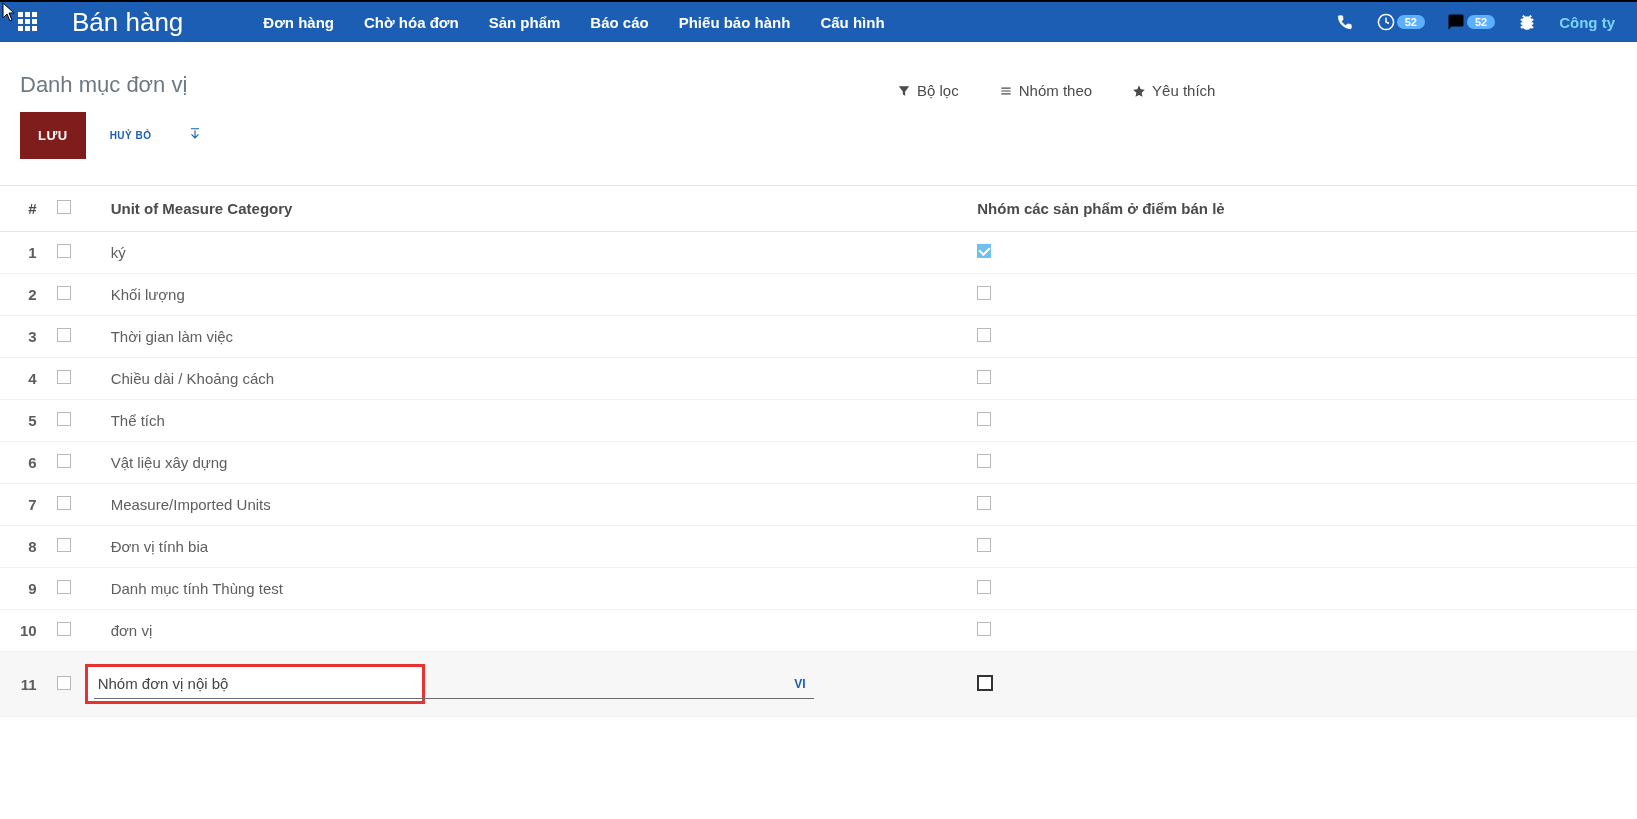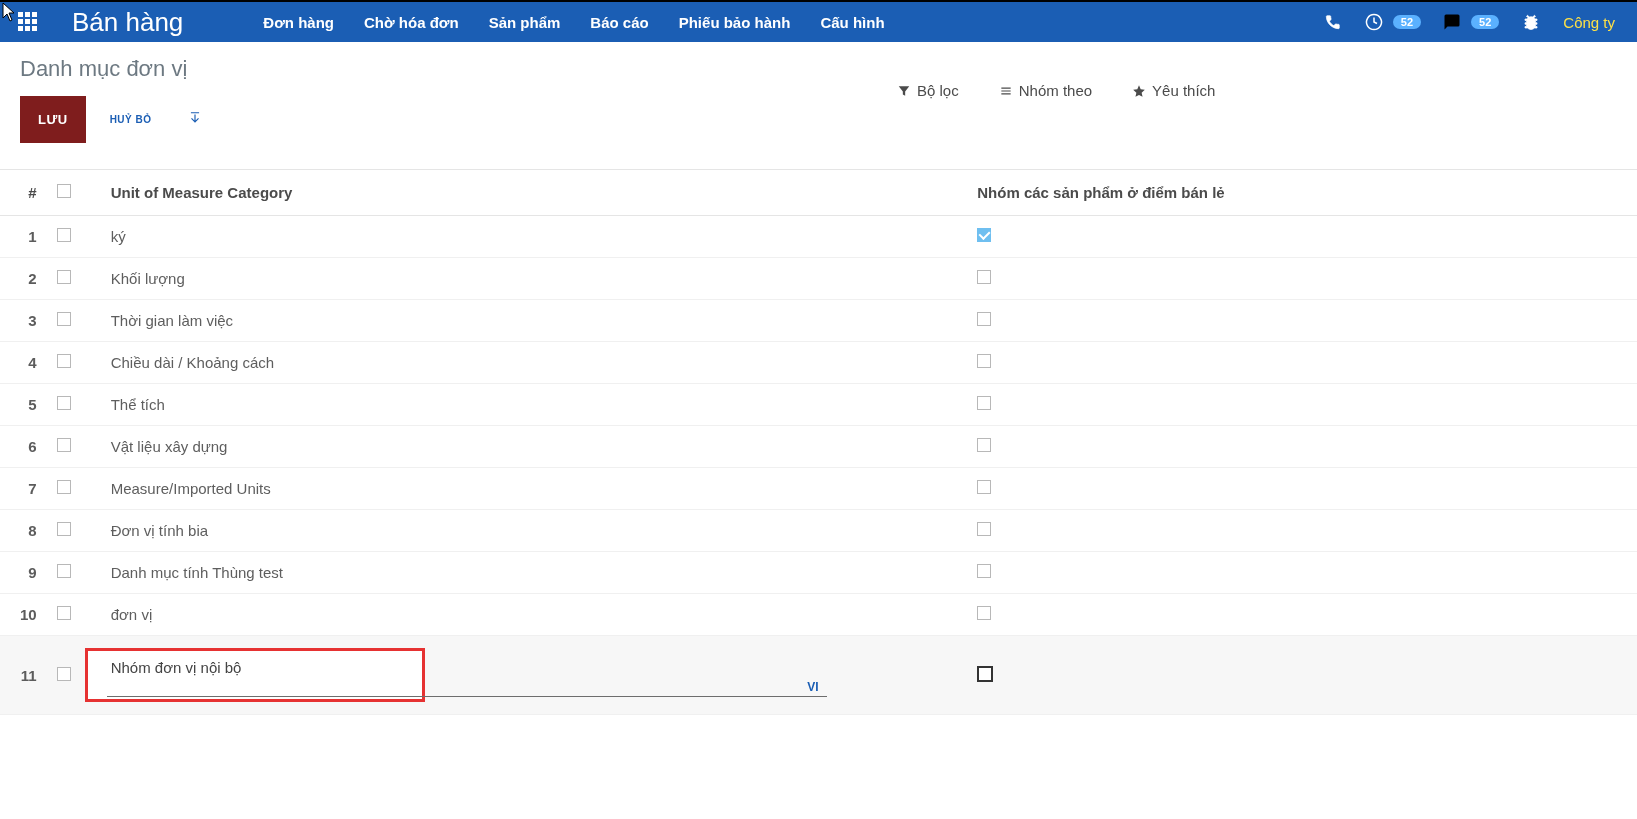--- a/index.html
+++ b/index.html
@@ -70,48 +70,49 @@
     display: inline-flex;
     align-items: center;
     justify-content: center;
     cursor: pointer;
     position: relative;
   }
   .nav-icon svg { fill: #fff; stroke: #fff; }
   .nav-icon-with-badge {
     display: inline-flex;
     align-items: center;
-    gap: 10px;
+    gap: 2px;
     cursor: pointer;
   }
   .pill-badge {
     background: #5bb1ff;
     color: #fff;
     font-size: 11px;
     font-weight: 600;
     padding: 1px 8px;
     border-radius: 10px;
     min-width: 22px;
     text-align: center;
   }
   .company-name {
     font-size: 15px;
-    font-weight: 400;
-    color: #fde047;
+    font-weight: 700;
+    color: #7dd3fc;
     cursor: pointer;
   }
 
   
   .control-panel {
     display: flex;
     align-items: flex-start;
     padding: 14px 20px 0 20px;
   }
   .cp-left {
     flex: 1;
+    margin-top: 16px;
   }
   .breadcrumb-title {
     font-size: 22px;
     font-weight: 500;
     color: #6d7982;
     margin-bottom: 14px;
   }
   .cp-buttons {
     display: flex;
     align-items: center;
@@ -251,22 +252,21 @@
     background: #fff;
     width: 340px;
   }
   .edit-line {
     display: flex;
     align-items: center;
     border-bottom: 1px solid #6d6d6d;
     padding: 2px 4px 2px 4px;
     width: 720px;
     position: relative;
-    left: 17px;
-    flex-direction: column;
+    left: 4px;
   }
   .edit-input {
     border: none;
     outline: none;
     font-size: 15px;
     color: #444;
     width: 100%;
     background: transparent;
     padding: 4px 0;
   }

